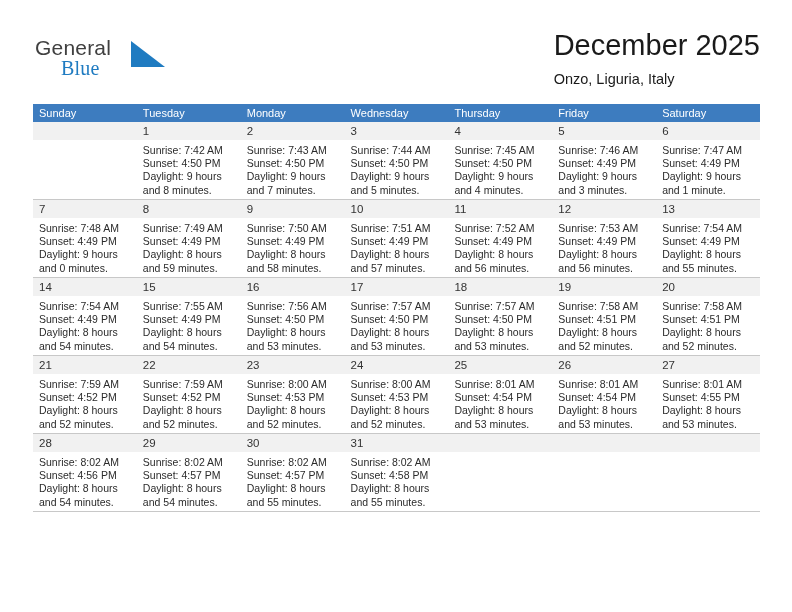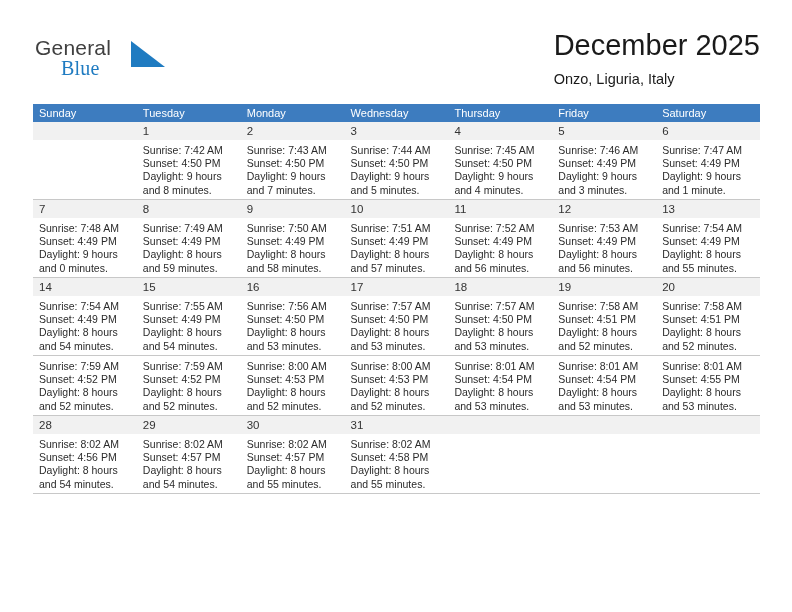--- a/index.html
+++ b/index.html
@@ -341,20 +341,29 @@
             </div>
             <div class="daycell">
               <div class="info-line">Sunrise: 7:58 AM</div>
               <div class="info-line">Sunset: 4:51 PM</div>
               <div class="info-line">Daylight: 8 hours</div>
               <div class="info-line">and 52 minutes.</div>
             </div>
           </div>
         </div>
         <div class="week">
+          <div class="week-numbers">
+            <div class="daynum">21</div>
+            <div class="daynum">22</div>
+            <div class="daynum">23</div>
+            <div class="daynum">24</div>
+            <div class="daynum">25</div>
+            <div class="daynum">26</div>
+            <div class="daynum">27</div>
+          </div>
           <div class="week-body">
             <div class="daycell">
               <div class="info-line">Sunrise: 7:59 AM</div>
               <div class="info-line">Sunset: 4:52 PM</div>
               <div class="info-line">Daylight: 8 hours</div>
               <div class="info-line">and 52 minutes.</div>
             </div>
             <div class="daycell">
               <div class="info-line">Sunrise: 7:59 AM</div>
               <div class="info-line">Sunset: 4:52 PM</div>

